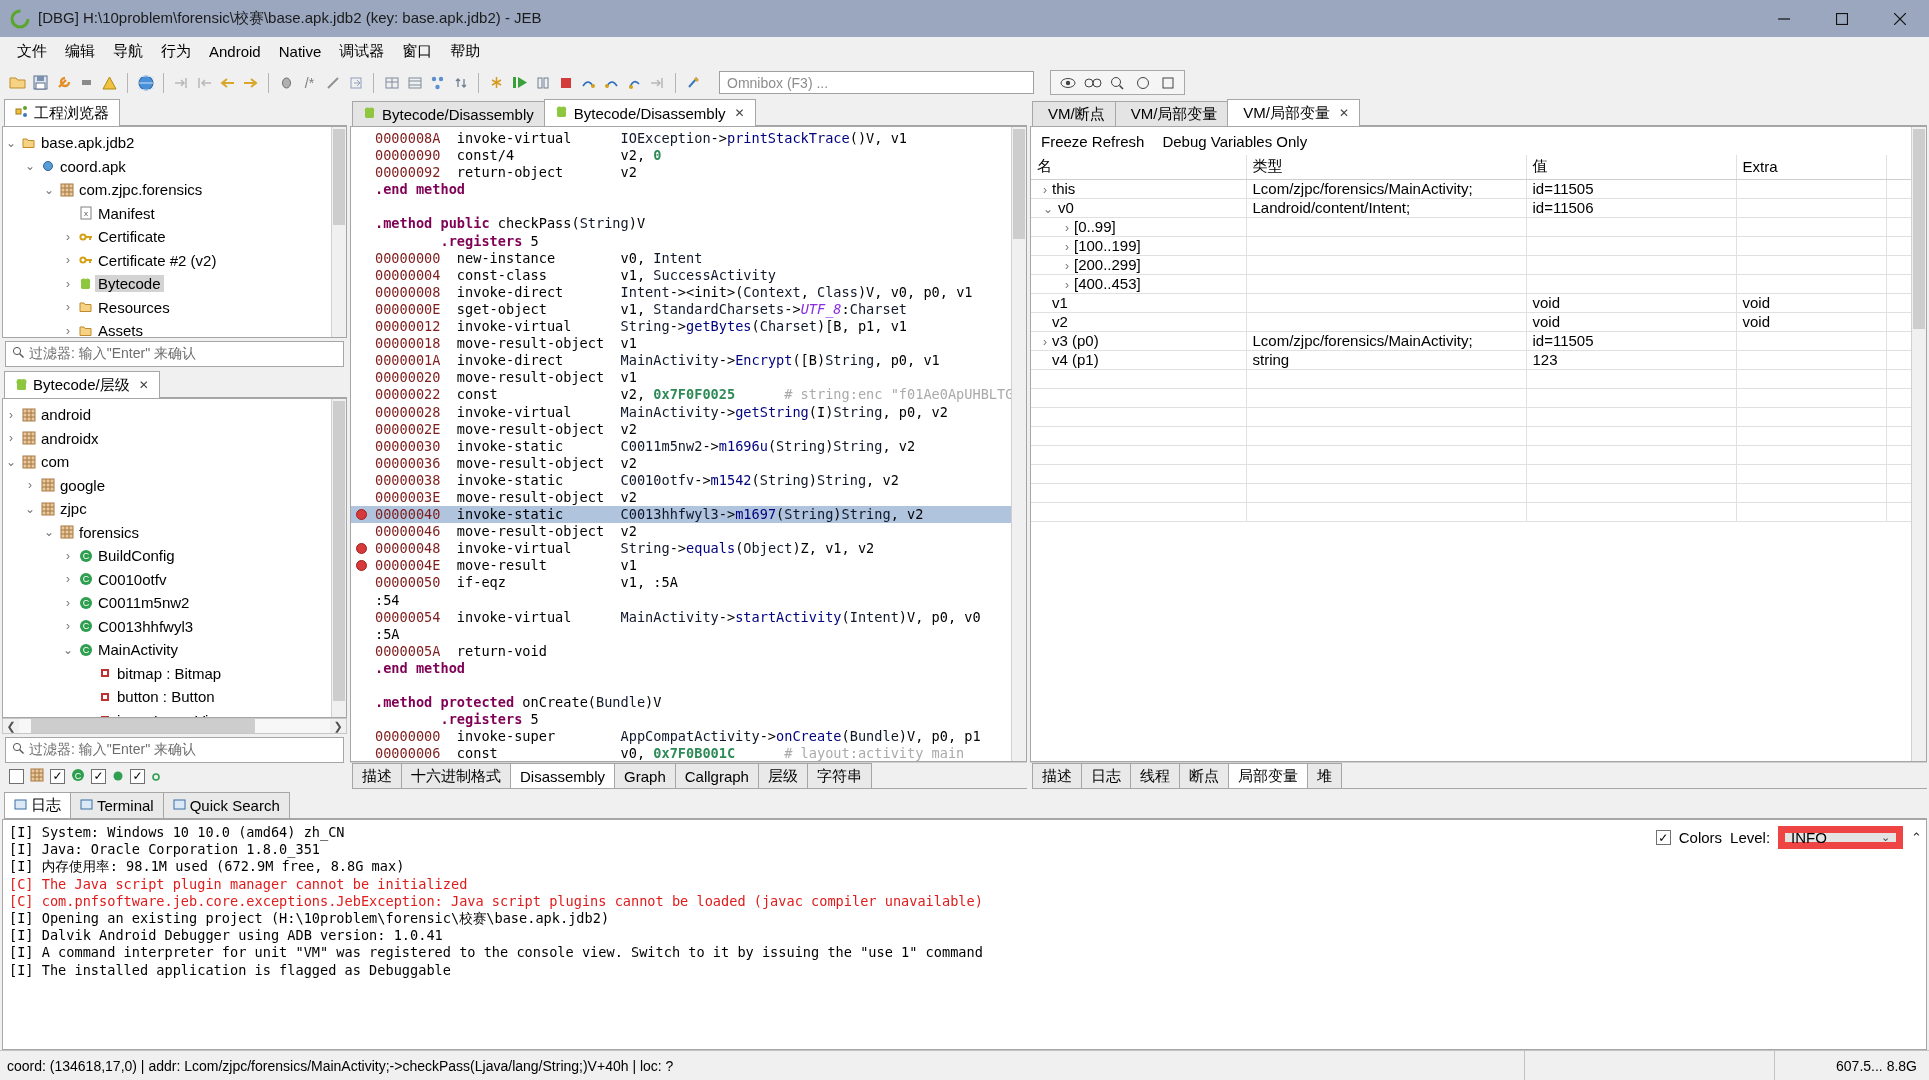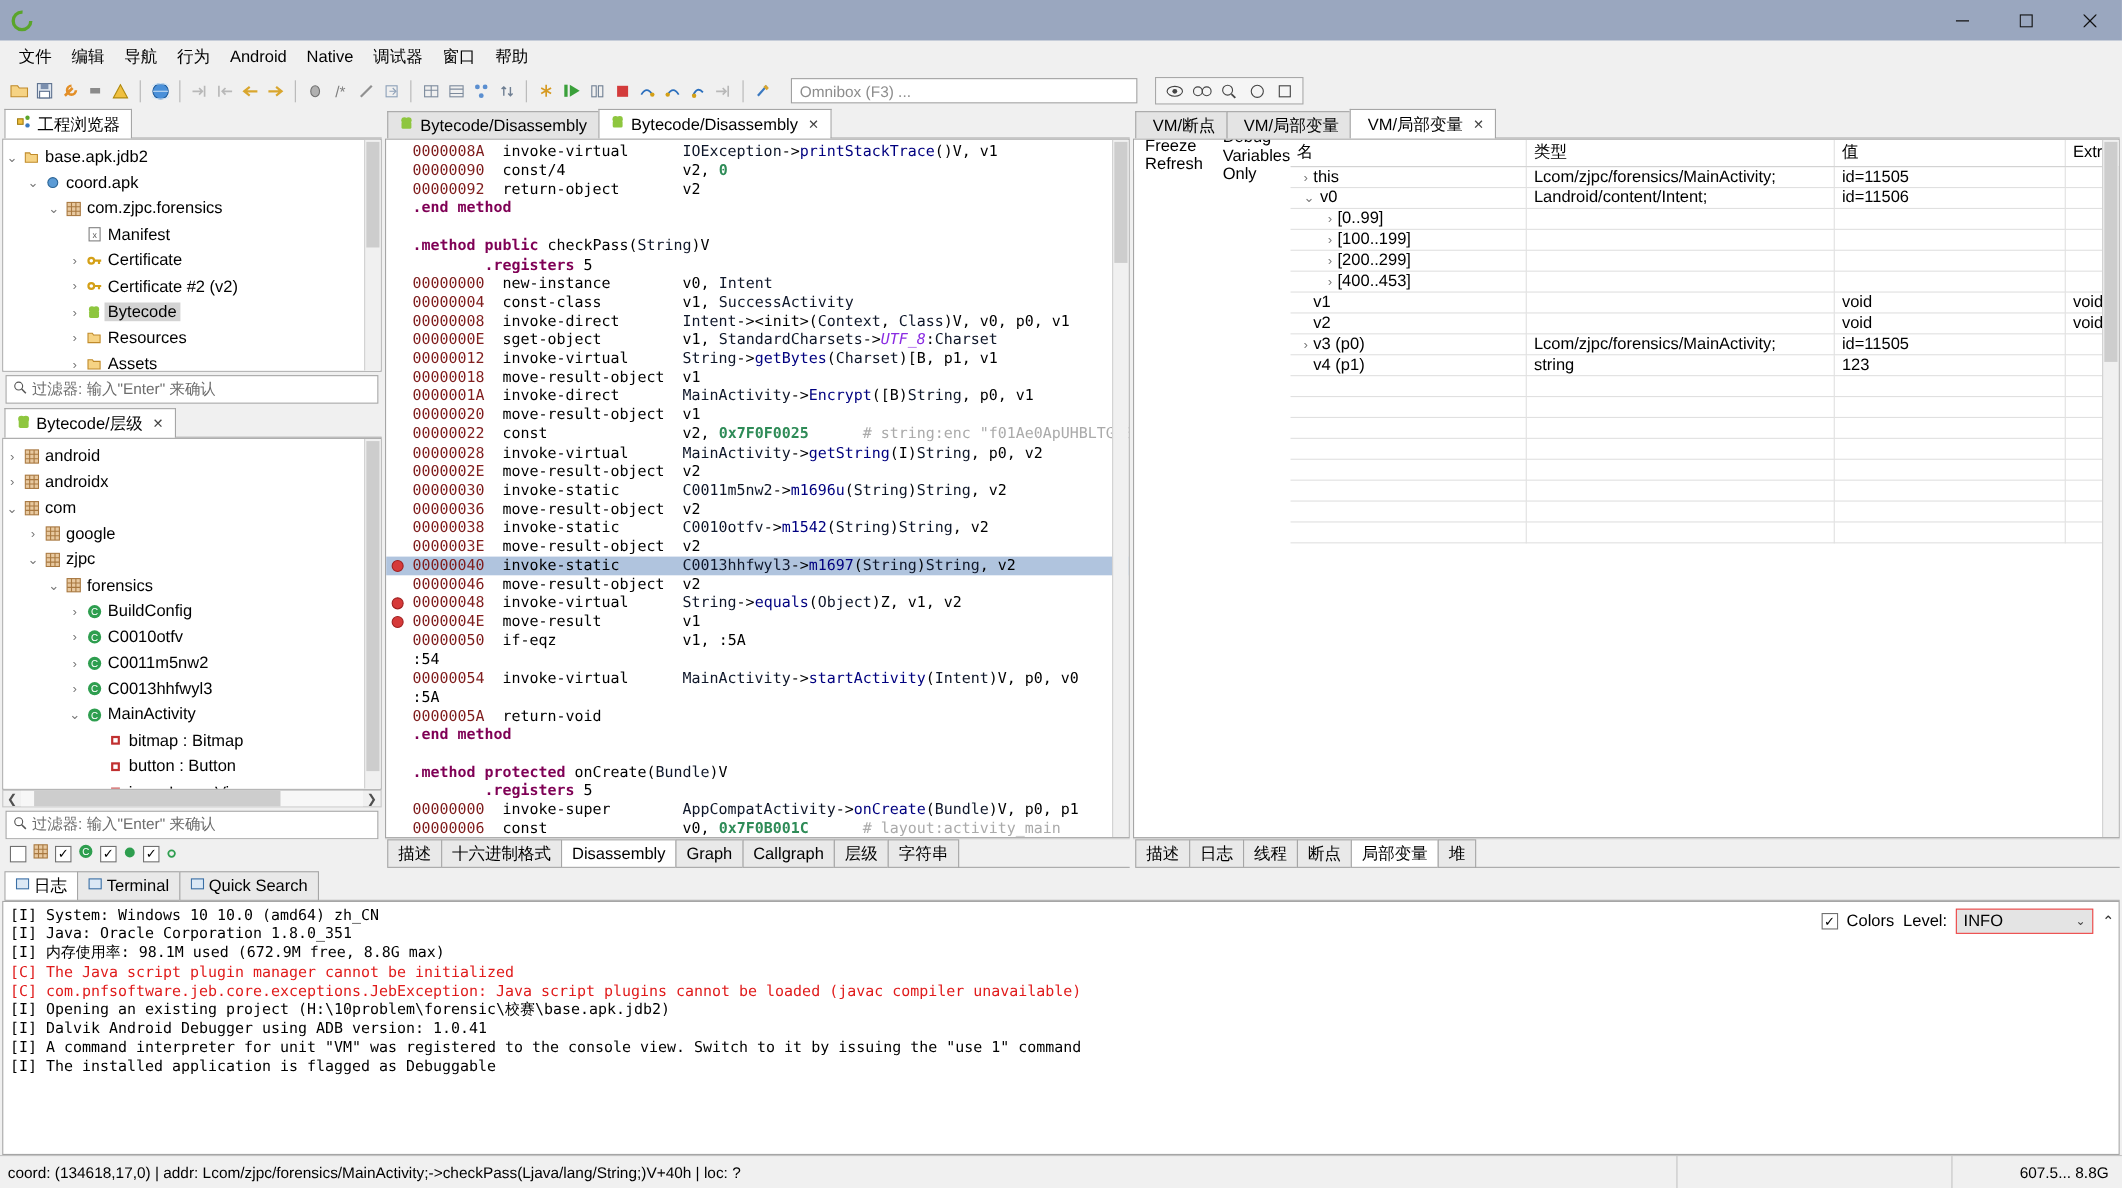--- a/index.html
+++ b/index.html
@@ -130,21 +130,21 @@
   .logpanel { display: flex; flex-direction: column; height: 258px; flex: 0 0 258px; margin: 3px 2px 0 2px; }
   .logbody { flex: 1 1 auto; border: 1px solid #a6a6a6; background: #fff; display: flex; min-height: 0; }
   .logtext {
     flex: 1 1 auto; font-family: "DejaVu Sans Mono", monospace; font-size: 13.6px; line-height: 17.2px;
     padding: 4px 0 0 6px; white-space: pre; overflow: hidden;
   }
   .lvl-I { color: #000; }
   .lvl-C { color: #e01b1b; }
   .logright { width: 300px; flex: 0 0 300px; display: flex; flex-direction: column; align-items: flex-end; padding: 6px 4px 0 0; }
   .lopts { display: flex; align-items: center; gap: 8px; font-size: 15px; }
-  .sel-box { width: 125px; height: 23px; border: 1px solid #ef4444; background: #e4e4e4; display: flex; align-items: center; justify-content: space-between; padding: 0 6px; font-size: 15px; }
+  .sel-box { width: 125px; height: 23px; border: 7px solid #ef4444; background: #e4e4e4; display: flex; align-items: center; justify-content: space-between; padding: 0 6px; font-size: 15px; }
 
   
   .status {
     height: 30px; flex: 0 0 30px; display: flex; align-items: center; background: #f0f0f0;
     border-top: 1px solid #c3c3c3; font-size: 14px; padding-left: 7px;
   }
   .status .s1 { flex: 1 1 auto; }
   .status .s2 { width: 250px; border-left: 1px solid #c3c3c3; height: 30px; display: flex; align-items: center; padding-left: 8px; }
   .status .s3 { width: 155px; border-left: 1px solid #c3c3c3; height: 30px; display: flex; align-items: center; justify-content: flex-end; padding-right: 12px; }
 </style>
@@ -152,20 +152,21 @@
 <body>
 
 <div class="app">
 
   <div class="titlebar">
     <span class="tlogo">
       <svg width="20" height="20" viewBox="0 0 20 20">
           <circle cx="10" cy="10" r="8" fill="none" stroke="#5aa52b" stroke-width="3" stroke-dasharray="38 12"></circle>
         </svg>
     </span>
+    <span class="ttext">[DBG] H:\10problem\forensic\校赛\base.apk.jdb2 (key: base.apk.jdb2) - JEB</span>
     <span class="tspacer"></span>
     <span class="wbtn">
       <svg width="12" height="12">
           <line x1="0" y1="6" x2="12" y2="6" stroke="#111" stroke-width="1.2"></line>
         </svg>
     </span>
     <span class="wbtn">
       <svg width="12" height="12">
           <rect x="0.5" y="0.5" width="11" height="11" fill="none" stroke="#111" stroke-width="1.2"></rect>
         </svg>
@@ -813,21 +814,21 @@
               <span></span>
               <span>VM/局部变量</span>
             </div>
             <div class="tab active">
               <span></span>
               <span>VM/局部变量</span>
               <span class="tclose">✕</span>
             </div>
             <div class="tab-filler"></div>
           </div>
-        <div class="panel-body" style="display:flex;flex-direction:row;">
+        <div class="panel-body" style="display:flex;flex-direction:column;">
           <div class="fr">
             <span>Freeze Refresh</span>
             <span>Debug Variables Only</span>
           </div>
           <div style="flex:1 1 auto;overflow:hidden;">
             <table class="vt">
               <colgroup>
                   <col style="width:215px">
                   <col style="width:280px">
                   <col style="width:210px">

